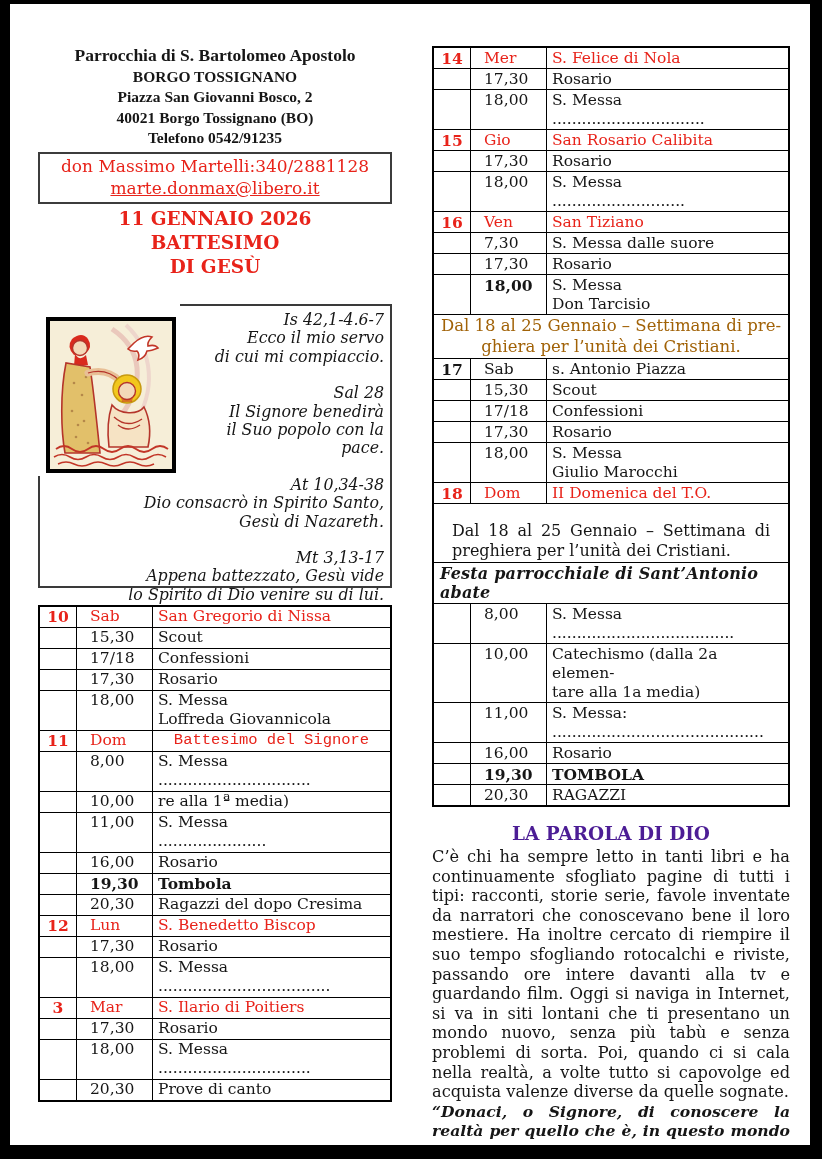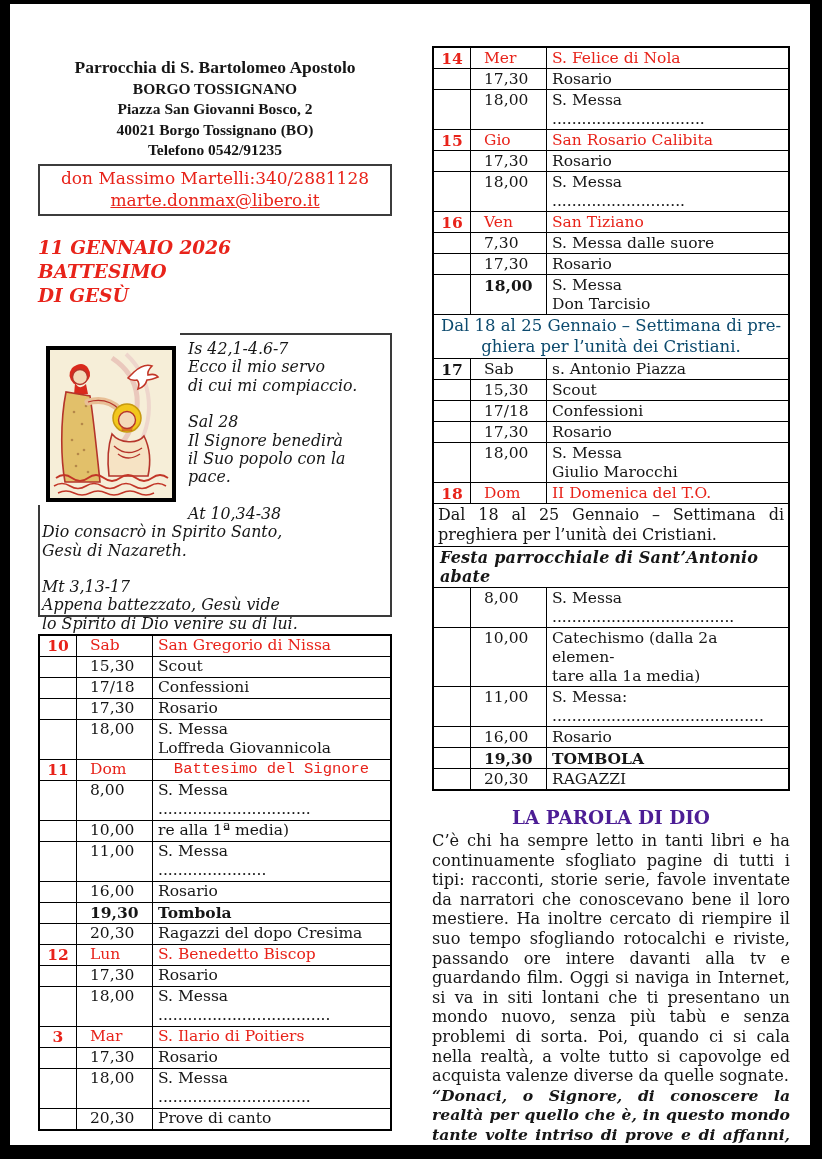--- a/index.html
+++ b/index.html
@@ -5,41 +5,41 @@
   html,body { margin:0; padding:0; background:#fff; }
   .page {
     position:relative; box-sizing:border-box;
     width:822px; height:1159px; overflow:hidden;
     background:#fff; color:#161616;
     border-style:solid; border-color:#000;
     border-width:4px 12px 14px 10px;
     font-family:"DejaVu Serif", serif;
   }
   
-  .col-left  { position:absolute; left:28px; top:52px; width:354px; }
+  .col-left  { position:absolute; left:28px; top:40px; width:354px; }
   .col-right { position:absolute; left:422px; top:42px; width:358px; }
 
   .hdr { text-align:center; font-family:"Liberation Serif", serif; font-weight:bold; }
   .hdr-parish { font-size:17.5px; line-height:1.3; }
   .hdr-line   { font-size:15.5px; line-height:1.32; }
   .contact-box {
     border:2px solid #3c3c3c; margin-top:3px; padding:1px 2px 3px;
     text-align:center; font-size:17px; line-height:1.3;
     font-family:"DejaVu Serif", serif;
   }
   .red { color:#e8231a; }
   .contact-email { text-decoration:underline; display:inline-block; }
-  .date-block { margin-top:20px; text-align:left; font-weight:bold;
-    font-size:18.5px; line-height:1.3; font-family:"DejaVu Serif", serif;font-style:italic; }
+  .date-block { margin-top:3px; text-align:center; font-weight:bold;
+    font-size:18.5px; line-height:1.3; font-family:"DejaVu Serif", serif; }
 
   
   .scripture {
     position:relative; margin-top:25px; height:284px; box-sizing:border-box;
     font-style:italic; font-size:15.8px; line-height:18.4px;
-    text-align:left; padding:7px 8px 0 4px;
+    text-align:right; padding:7px 8px 0 4px;
   }
   .bseg { position:absolute; background:#3a3a3a; }
   .b-top    { top:0; left:142px; right:0; height:2px; }
   .b-right  { top:0; right:0; bottom:0; width:2px; }
   .b-bottom { left:0; right:0; bottom:0; height:2px; }
   .b-left   { left:0; top:172px; bottom:0; width:2px; }
   .baptism {
     float:left; width:122px; height:148px; border:4px solid #000;
     margin:6px 12px 4px 4px; background:#f6eed8;
   }
@@ -53,22 +53,22 @@
   .trow + .trow { border-top:1.6px solid #000; }
   .cell { padding:0.5px 5px; min-height:19px; box-sizing:border-box; }
   .cell + .cell { border-left:1.6px solid #000; }
   .c-day  { text-align:center; padding-left:2px; padding-right:2px; }
   .c-time { padding-left:13px; }
   .b { font-weight:bold; }
   .trow.day { color:#e8231a; }
   .trow.day.black { color:#161616; }
   .trow.ctitle .c-title { text-align:center;font-family:Liberation Mono, monospace; }
   .c-full { grid-column:1 / -1; }
-  .trow.red-center .c-full { color:#0c4a6e; text-align:center; font-size:16.5px; line-height:20.5px; padding:1px 4px; }
-  .trow.black-just .c-full { text-align:justify; font-size:16px; line-height:20px; padding:1px 4px; }
+  .trow.red-center .c-full { color:#a16207; text-align:center; font-size:16.5px; line-height:20.5px; padding:1px 4px; }
+  .trow.black-just .c-full { text-align:justify; font-size:16px; line-height:20px; padding:1px 18px;margin-top:16px; }
   .trow.bold-italic .c-full { font-weight:bold; font-style:italic; font-size:16px; padding:1px 6px; letter-spacing:0.2px; }
 
   
   .parola-title { margin-top:16px; text-align:center; font-weight:bold; font-size:18.5px; color:#4c1d95; }
   .parola-body  { margin-top:3px; font-size:16.2px; line-height:19.6px; text-align:justify; hyphens:auto; }
   .parola-prayer { font-weight:bold; font-style:italic; font-size:15.6px; line-height:19.5px; text-align:justify; hyphens:auto; }
 </style>
 </head>
 <body>
 

